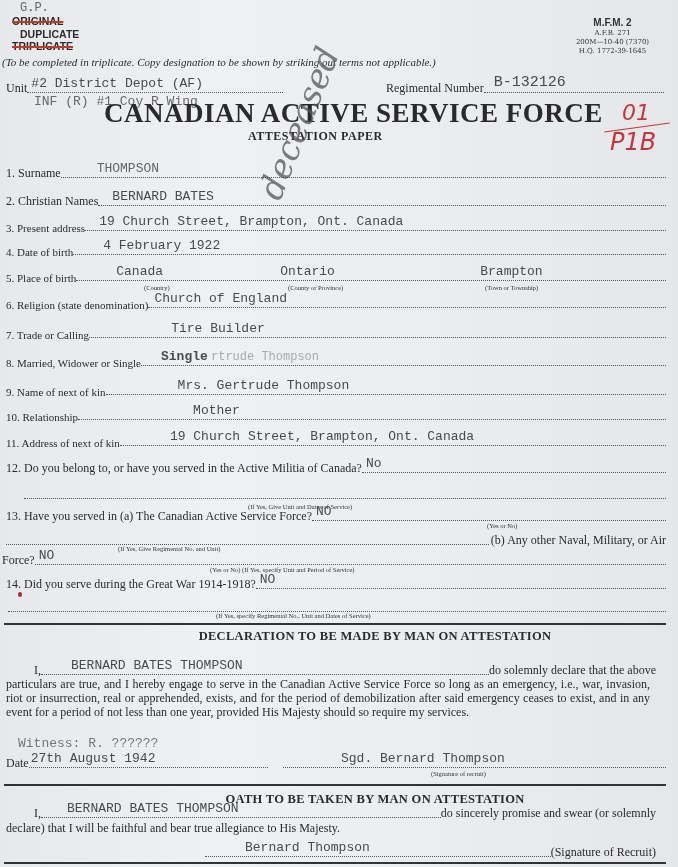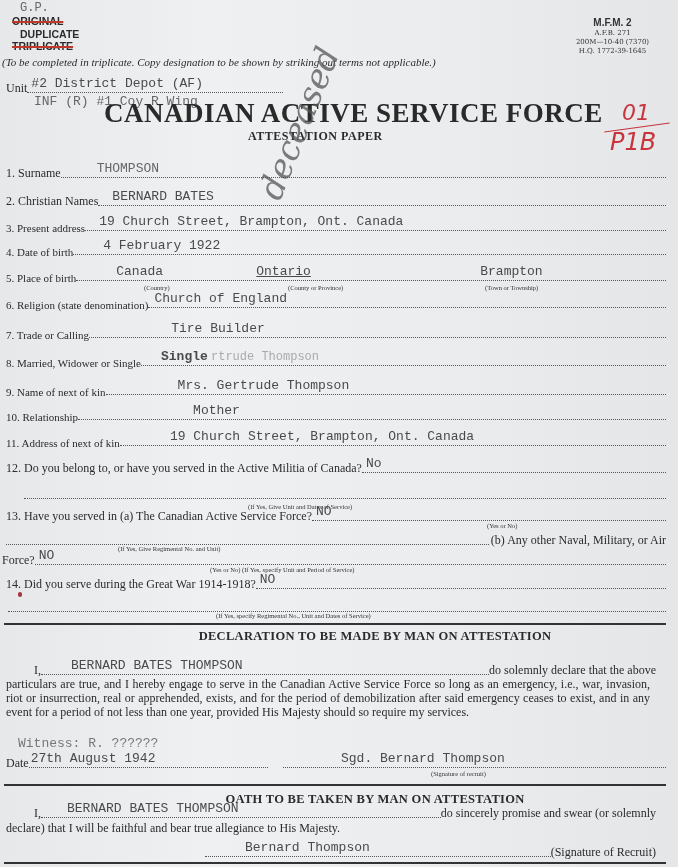--- a/index.html
+++ b/index.html
@@ -52,20 +52,26 @@
     <span>200M—10-40 (7370)</span><br>
     <span>H.Q. 1772-39-1645</span>
   </div>
 
   <div class="row" style="top:78px;right:395px;">
     <span class="lbl">Unit</span>
     <span class="dots">
         <span class="val" style="left:4px;">#2 District Depot (AF)</span>
       </span>
   </div>
+  <div class="row" style="top:78px;left:386px;right:14px;">
+    <span class="lbl">Regimental Number</span>
+    <span class="dots">
+        <span class="val" style="left:10px;font-size:15px;">B-132126</span>
+      </span>
+  </div>
   <div class="abs mono" style="left:34px;top:94px;font-size:13px;color:#666;">INF (R) #1 Coy  R Wing</div>
 
   <div class="abs title" style="left:104px;top:98px;">CANADIAN ACTIVE SERVICE FORCE</div>
   <div class="abs subtitle" style="left:248px;top:129px;">ATTESTATION PAPER</div>
 
   <div class="abs red" style="left:622px;top:100px;font-size:22px;">01</div>
   <div class="abs" style="left:604px;top:127px;width:66px;border-top:1.5px solid #c8343c;transform:rotate(-8deg);"></div>
   <div class="abs red" style="left:610px;top:128px;font-size:24px;">P1B</div>
 
   <div class="abs" style="left:250px;top:95px;font-family:'DejaVu Serif',serif;font-style:italic;font-size:34px;color:#555;transform:rotate(-68deg);transform-origin:left top;opacity:0.75;top:190px;">deceased</div>
@@ -92,21 +98,21 @@
     <span class="lbl lbl-sm"><span>4.</span> <span>Date of birth</span></span>
     <span class="dots">
         <span class="val" style="left:30px;">4 February 1922</span>
       </span>
   </div>
 
   <div class="row" style="top:266px;">
     <span class="lbl lbl-sm"><span>5.</span> <span>Place of birth</span></span>
     <span class="dots">
       <span class="val" style="left:40px;">Canada</span>
-      <span class="val" style="left:180px;text-decoration:underline;">Ontario</span>
+      <span class="val" style="left:204px;">Ontario</span>
       <span class="val" style="left:404px;">Brampton</span>
     </span>
   </div>
   <div class="cap" style="left:144px;top:284px;">(Country)</div>
   <div class="cap" style="left:288px;top:284px;">(County or Province)</div>
   <div class="cap" style="left:485px;top:284px;">(Town or Township)</div>
 
   <div class="row" style="top:293px;">
     <span class="lbl lbl-sm"><span>6.</span> <span>Religion (state denomination)</span></span>
     <span class="dots">

